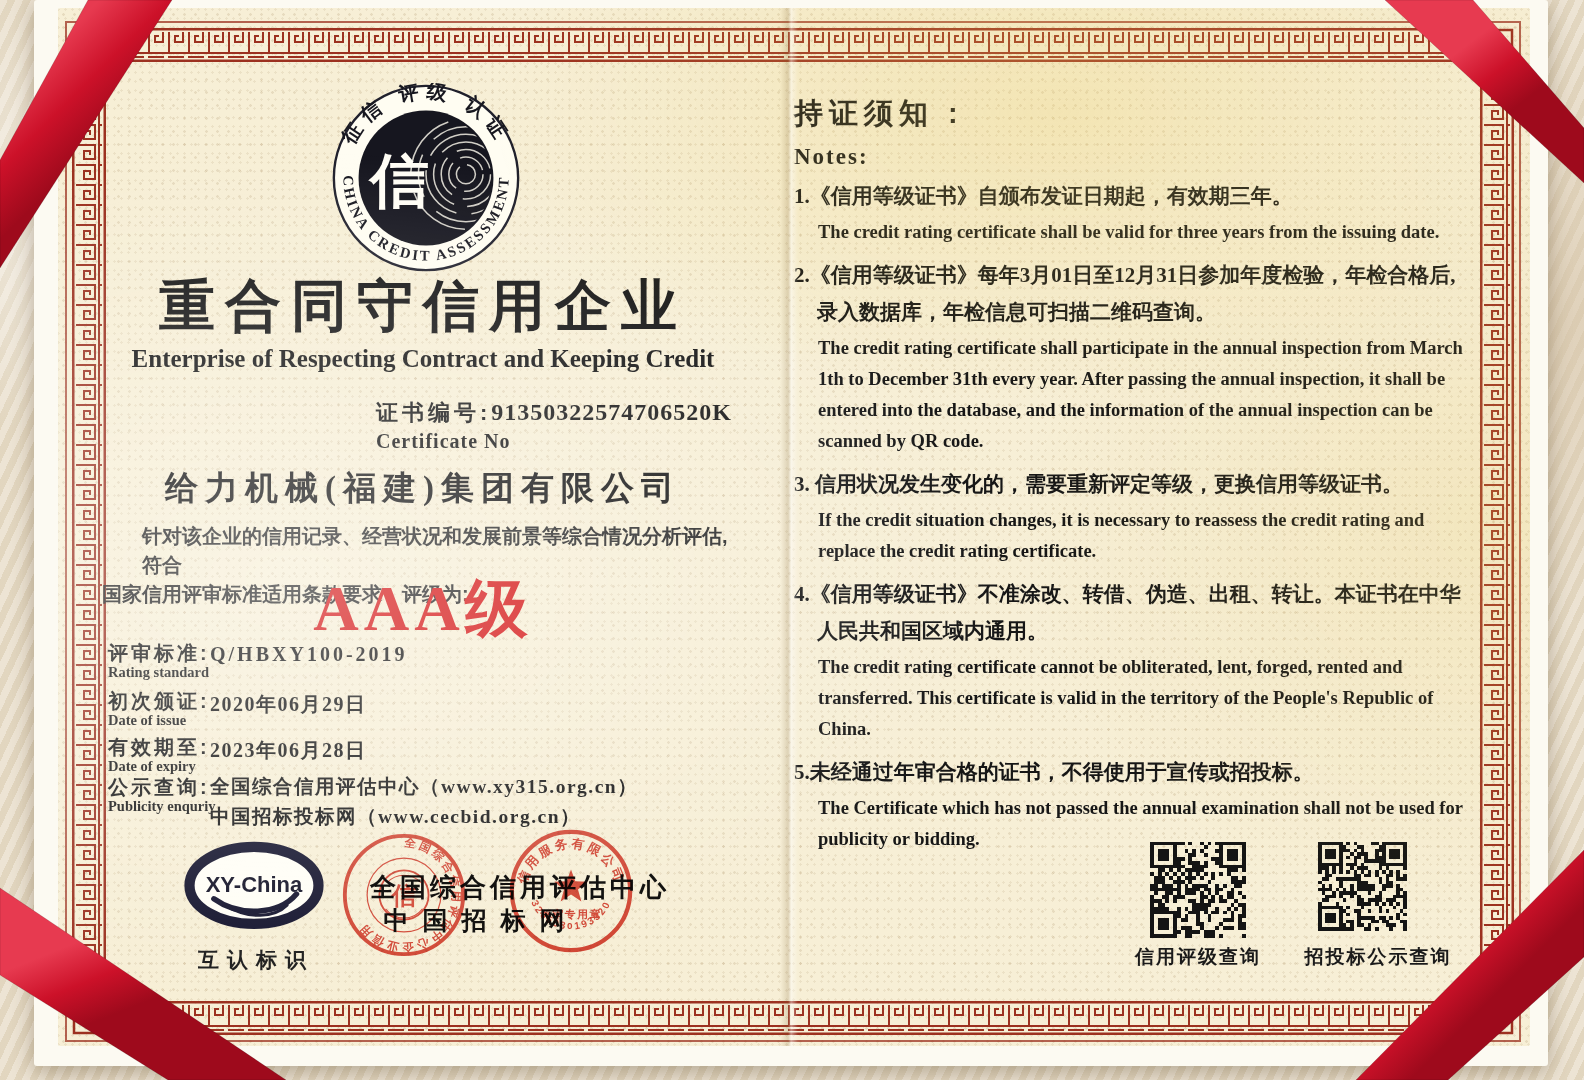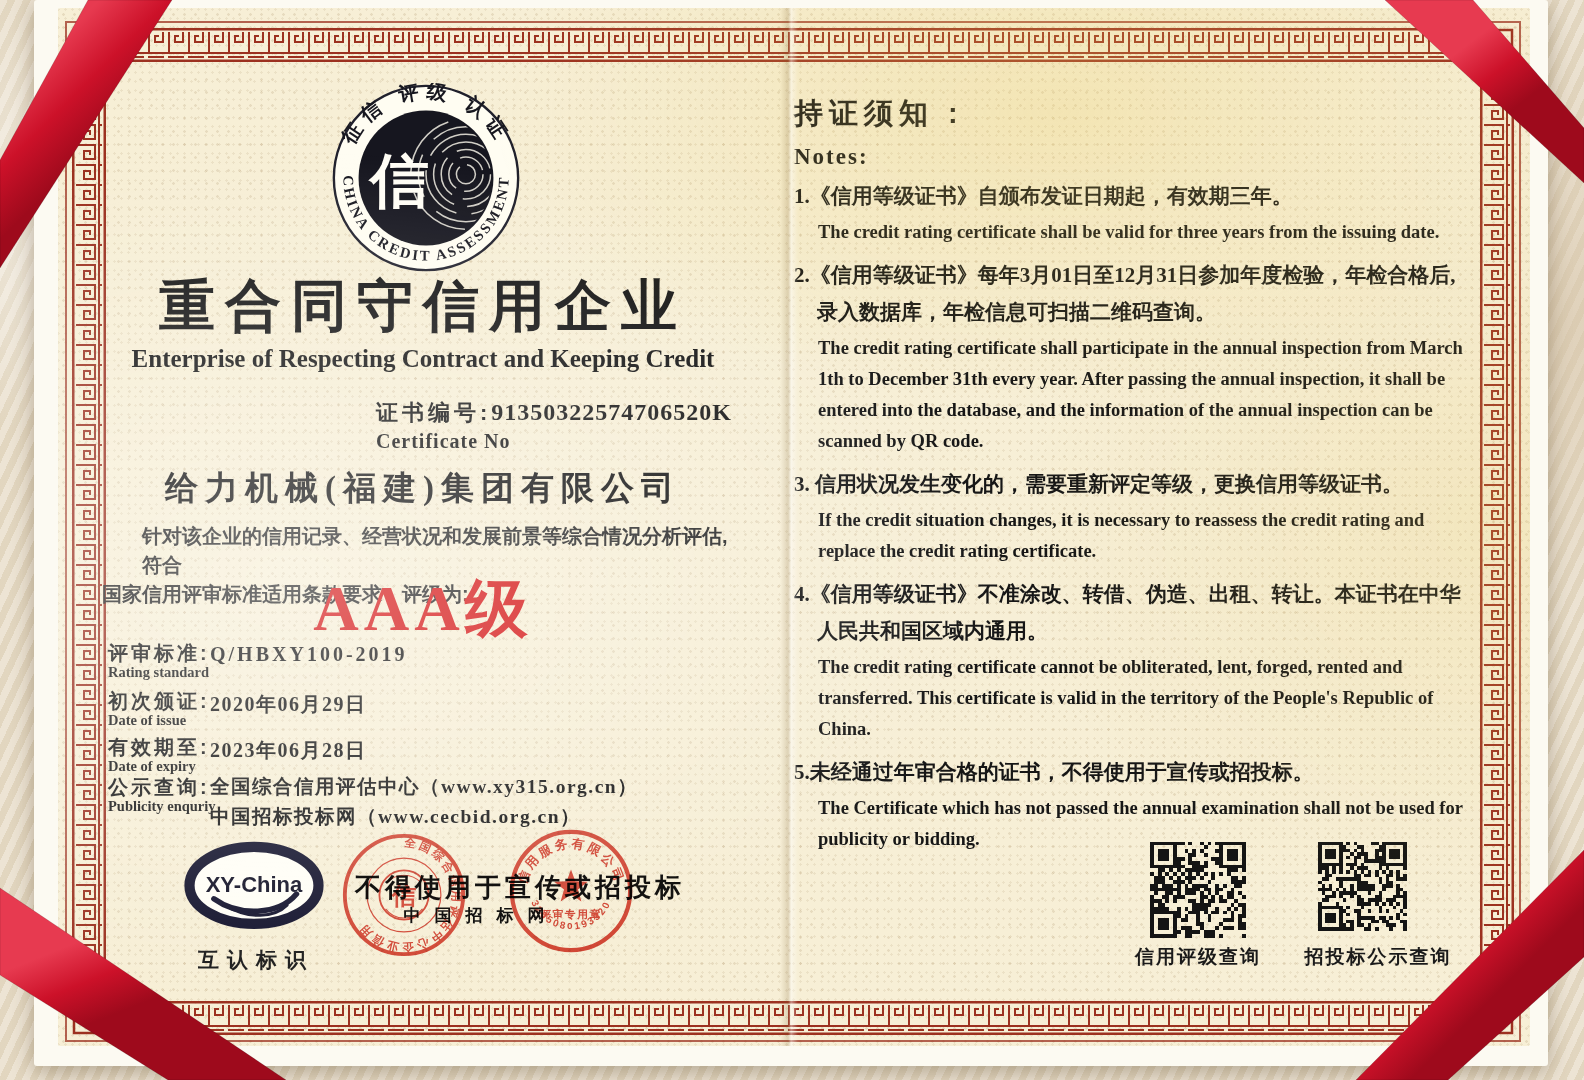--- a/index.html
+++ b/index.html
@@ -58,21 +58,21 @@
   .fvalue{position:absolute;left:152px;top:1px;font-weight:700;font-size:20px;letter-spacing:1.5px;color:#141414;}
   .fvalue .v2{margin-top:3px;}
   .xylogo{left:126px;top:820px;width:140px;height:118px;}
   .xycap{left:128px;top:938px;width:140px;text-align:center;font-family:"Liberation Sans","DejaVu Sans",sans-serif;
     font-weight:800;font-size:21px;letter-spacing:8px;color:#1a1a1a;}
   .seal{mix-blend-mode:multiply;opacity:.92;}
   .seal1{left:283px;top:824px;width:126px;height:126px;}
   .seal2{left:450px;top:820px;width:126px;height:126px;}
   .sealtext{font-family:"Liberation Sans","DejaVu Sans",sans-serif;font-weight:900;color:#131313;z-index:6;mix-blend-mode:multiply;text-align:center;}
   .st1{left:290px;top:862px;width:344px;font-size:26px;letter-spacing:4px;}
-  .st2{left:323px;top:896px;width:200px;font-size:17px;letter-spacing:14px;}
+  .st2{left:323px;top:896px;width:200px;font-size:25px;letter-spacing:14px;}
   
   .notes{left:736px;top:86px;width:672px;color:#161616;}
   .n-zh{font-family:"Liberation Sans","DejaVu Sans",sans-serif;font-weight:900;font-size:29px;letter-spacing:6px;margin-bottom:10px;}
   .n-en{font-weight:700;font-size:23px;letter-spacing:2px;margin-bottom:8px;}
   .item .zh{font-weight:700;font-size:21px;line-height:37px;padding-left:23px;text-indent:-23px;}
   .item .en{font-weight:700;font-size:18.5px;line-height:31px;margin:2px 0 9px 24px;}
   .qr{position:absolute;background:transparent;}
   .qr1{left:1092px;top:833px;width:96px;height:97px;}
   .qr2{left:1260px;top:833px;width:89px;height:90px;}
   .qcap{position:absolute;top:936px;text-align:center;font-family:"Liberation Sans","DejaVu Sans",sans-serif;
@@ -283,21 +283,21 @@
         <text font-size="16.5" font-weight="800" fill="#d5392a" letter-spacing="4" font-family="Liberation Sans, sans-serif">
           <textPath href="#s2t" xlink:href="#s2t" startOffset="50%" text-anchor="middle">信用服务有限公司</textPath>
         </text>
         <polygon fill="#d5392a" points="82,54 87.6,69.2 103.9,69.9 91.1,80 95.5,95.6 82,86.6 68.5,95.6 72.9,80 60.1,69.9 76.4,69.2"></polygon>
         <text x="82" y="117" text-anchor="middle" font-size="14" font-weight="800" fill="#d5392a" letter-spacing="2" font-family="Liberation Sans, sans-serif">评审专用章</text>
         <text font-size="13" font-weight="700" fill="#d5392a" letter-spacing="3" font-family="Liberation Sans, sans-serif">
           <textPath href="#s2b" xlink:href="#s2b" startOffset="50%" text-anchor="middle">3205080193320</textPath>
         </text>
       </svg>
     </div>
-    <div class="abs sealtext st1">不得使用于宣传或招投标</div>
+    <div class="abs sealtext st1">全国综合信用评估中心</div>
     <div class="abs sealtext st2">中国招标网</div>
 
     <div class="abs notes">
       <div class="n-zh">持证须知 :</div>
       <div class="n-en">Notes:</div>
 
       <div class="item">
         <div class="zh">1.《信用等级证书》自颁布发证日期起，有效期三年。</div>
         <div class="en">The credit rating certificate shall be valid for three years from the issuing date.</div>
       </div>

